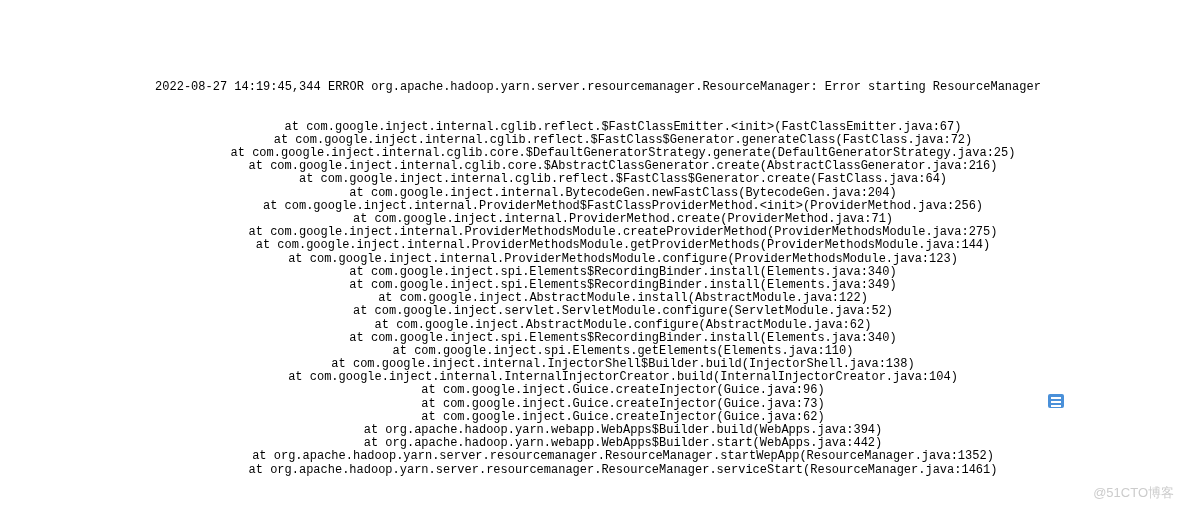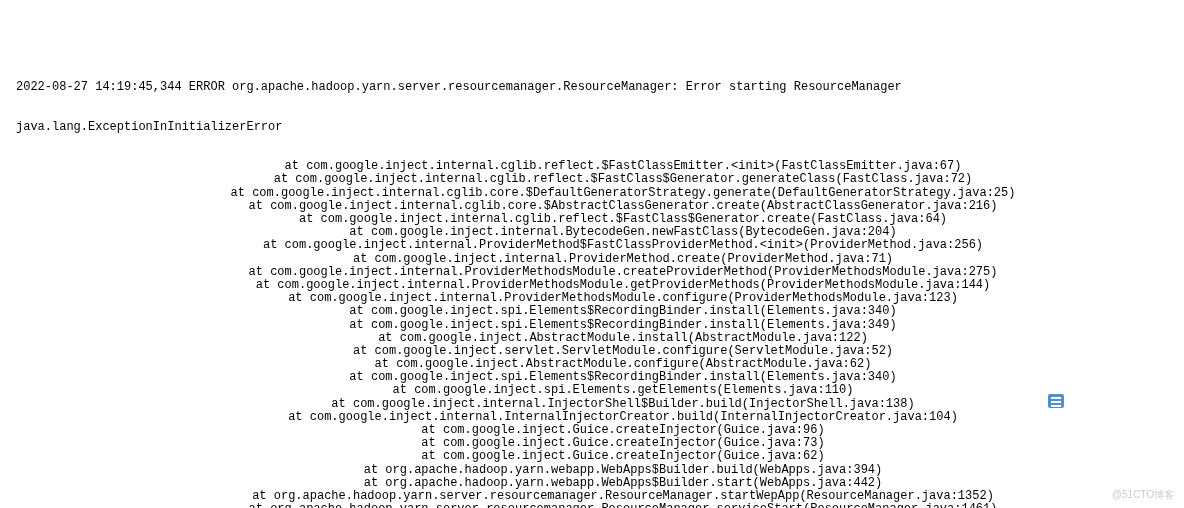--- a/index.html
+++ b/index.html
@@ -22,20 +22,21 @@
     .log-line {
       display: block;
       white-space: pre;
     }
     .at-indent {
       padding-left: 62px;
       text-align: center;
     }
     .no-indent {
       padding-left: 12px;
+      text-align: center;
     }
     .selection-icon {
       position: absolute;
       right: 120px;
       top: 394px;
       width: 16px;
       height: 14px;
       background: #4a90d9;
       border-radius: 2px;
     }
@@ -56,33 +57,32 @@
       right: 3px;
       height: 2px;
       background: #ffffff;
       box-shadow: 0 4px 0 #ffffff;
     }
     .watermark {
       position: absolute;
       right: 10px;
       bottom: 8px;
       color: #cccccc;
-      font-size: 10px;
+      font-size: 13px;
       font-family: sans-serif;
       margin-top: 9px;
     }
   </style>
 </head>
 <body>
 
 
 
 <div class="log-container">
   <span class="log-line no-indent"><span>2022-08-27 14:19:45,344</span> <span>ERROR</span> <span>org.apache.hadoop.yarn.server.resourcemanager.ResourceManager:</span> <span>Error starting ResourceManager</span></span>
-  <span class="log-line no-indent">java.lang.ExceptionInInitializerError</span>
   <div id="stack1"><span class="log-line at-indent">at com.google.inject.internal.cglib.reflect.$FastClassEmitter.&lt;init&gt;(FastClassEmitter.java:67)</span><span class="log-line at-indent">at com.google.inject.internal.cglib.reflect.$FastClass$Generator.generateClass(FastClass.java:72)</span><span class="log-line at-indent">at com.google.inject.internal.cglib.core.$DefaultGeneratorStrategy.generate(DefaultGeneratorStrategy.java:25)</span><span class="log-line at-indent">at com.google.inject.internal.cglib.core.$AbstractClassGenerator.create(AbstractClassGenerator.java:216)</span><span class="log-line at-indent">at com.google.inject.internal.cglib.reflect.$FastClass$Generator.create(FastClass.java:64)</span><span class="log-line at-indent">at com.google.inject.internal.BytecodeGen.newFastClass(BytecodeGen.java:204)</span><span class="log-line at-indent">at com.google.inject.internal.ProviderMethod$FastClassProviderMethod.&lt;init&gt;(ProviderMethod.java:256)</span><span class="log-line at-indent">at com.google.inject.internal.ProviderMethod.create(ProviderMethod.java:71)</span><span class="log-line at-indent">at com.google.inject.internal.ProviderMethodsModule.createProviderMethod(ProviderMethodsModule.java:275)</span><span class="log-line at-indent">at com.google.inject.internal.ProviderMethodsModule.getProviderMethods(ProviderMethodsModule.java:144)</span><span class="log-line at-indent">at com.google.inject.internal.ProviderMethodsModule.configure(ProviderMethodsModule.java:123)</span><span class="log-line at-indent">at com.google.inject.spi.Elements$RecordingBinder.install(Elements.java:340)</span><span class="log-line at-indent">at com.google.inject.spi.Elements$RecordingBinder.install(Elements.java:349)</span><span class="log-line at-indent">at com.google.inject.AbstractModule.install(AbstractModule.java:122)</span><span class="log-line at-indent">at com.google.inject.servlet.ServletModule.configure(ServletModule.java:52)</span><span class="log-line at-indent">at com.google.inject.AbstractModule.configure(AbstractModule.java:62)</span><span class="log-line at-indent">at com.google.inject.spi.Elements$RecordingBinder.install(Elements.java:340)</span><span class="log-line at-indent">at com.google.inject.spi.Elements.getElements(Elements.java:110)</span><span class="log-line at-indent">at com.google.inject.internal.InjectorShell$Builder.build(InjectorShell.java:138)</span><span class="log-line at-indent">at com.google.inject.internal.InternalInjectorCreator.build(InternalInjectorCreator.java:104)</span><span class="log-line at-indent">at com.google.inject.Guice.createInjector(Guice.java:96)</span><span class="log-line at-indent">at com.google.inject.Guice.createInjector(Guice.java:73)</span><span class="log-line at-indent">at com.google.inject.Guice.createInjector(Guice.java:62)</span><span class="log-line at-indent">at org.apache.hadoop.yarn.webapp.WebApps$Builder.build(WebApps.java:394)</span><span class="log-line at-indent">at org.apache.hadoop.yarn.webapp.WebApps$Builder.start(WebApps.java:442)</span><span class="log-line at-indent">at org.apache.hadoop.yarn.server.resourcemanager.ResourceManager.startWepApp(ResourceManager.java:1352)</span><span class="log-line at-indent">at org.apache.hadoop.yarn.server.resourcemanager.ResourceManager.serviceStart(ResourceManager.java:1461)</span></div>
   
   
   
 </div>
 
 <div class="selection-icon"></div>
 <div class="watermark">@51CTO博客</div>
 
 

